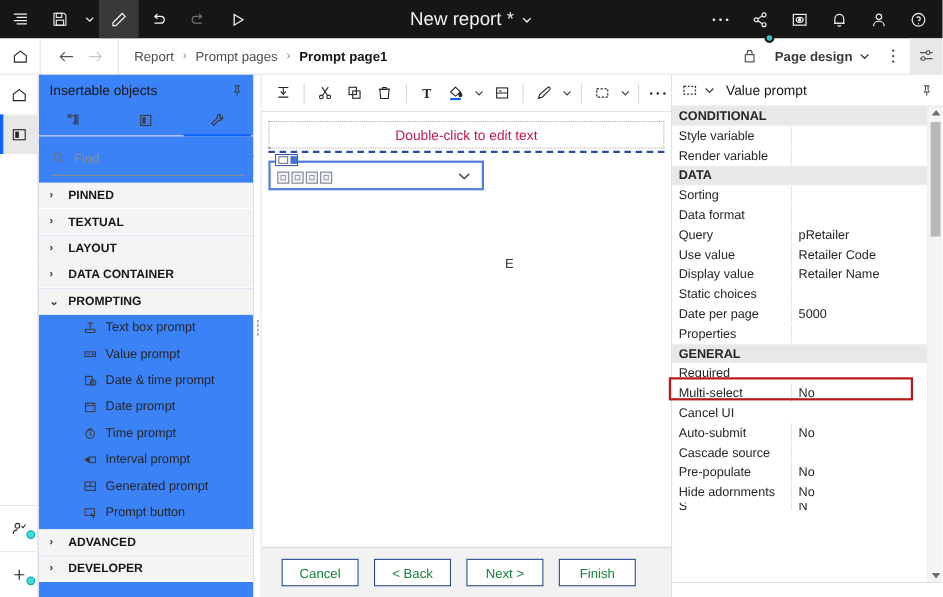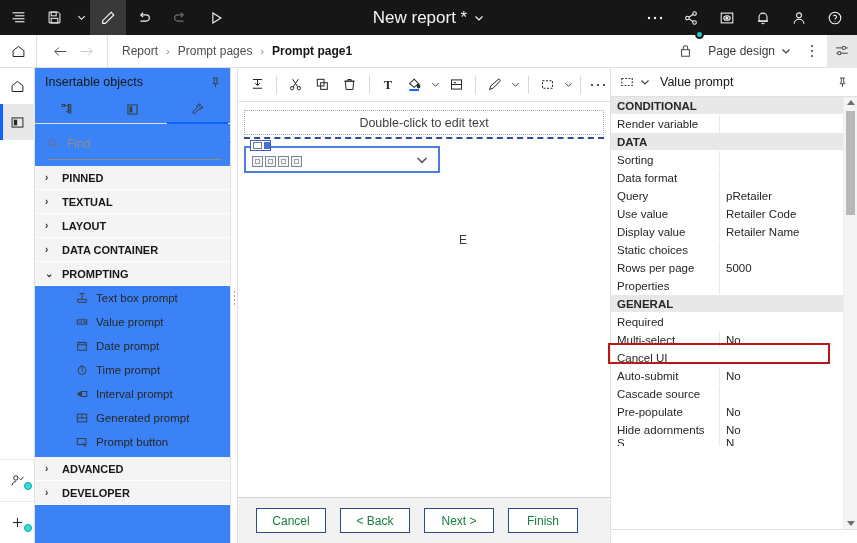--- a/index.html
+++ b/index.html
@@ -44,21 +44,21 @@
     width: 37px; height: 33px; display: flex; align-items: center; justify-content: center;
     border-right: 1px solid #e0e0e0; color: #262626;
   }
   .nav-arrows { display: flex; align-items: center; padding: 0 8px 0 10px; border-right: 1px solid #e0e0e0; height: 33px; }
   .nav-arrow { width: 26px; height: 33px; display: flex; align-items: center; justify-content: center; color: #525252; cursor: pointer; font-size: 15px; }
   .nav-arrow.dim { color: #c6c6c6; cursor: default; }
   .crumbs { display: flex; align-items: center; padding-left: 14px; gap: 8px; font-size: 12px; color: #4d4d4d; }
   .crumb { cursor: pointer; }
   .crumb.current { color: #161616; font-weight: bold; cursor: default; }
   .crumb-sep { color: #8d8d8d; font-size: 11px; }
-  .crumb-right { margin-left: auto; display: flex; align-items: center; height: 33px; }
+  .crumb-right { margin-left: auto; display: flex; align-items: center; height: 33px; font-weight: bold; }
   .cr-icon { width: 30px; height: 33px; display: flex; align-items: center; justify-content: center; color: #4d4d4d; cursor: pointer; }
   .pagedesign { display: flex; align-items: center; gap: 6px; font-size: 12px; color: #393939; padding: 0 6px 0 8px; cursor: pointer; }
   .cr-sq { width: 30px; height: 33px; display:flex; align-items:center; justify-content:center; color:#4d4d4d; cursor:pointer;}
   .cr-sq.active { background: #e8e8e8; }
 
   
   .body { flex: 1; display: flex; min-height: 0; position: relative; }
 
   
   .rail {
@@ -139,21 +139,21 @@
     width: 30px; height: 30px; display: flex; align-items: center; justify-content: center;
     color: #262626; cursor: pointer;
   }
   .ct-cv { width: 16px; height: 30px; display:flex; align-items:center; justify-content:center; color:#393939; cursor:pointer; }
   .ct-sep { width: 1px; height: 18px; background: #d8d8d8; margin: 0 5px; }
   .ct-more { width: 26px; height:30px; display:flex; align-items:center; justify-content:center; color:#262626; cursor:pointer; font-size:15px; letter-spacing:1px;}
 
   .canvas { flex: 1; background: #ffffff; padding: 8px 4px 0 4px; position: relative; overflow: hidden; }
   .textbox-row {
     border: 1px dotted #a8a8a8; height: 25px; display: flex; align-items: center;
-    justify-content: center; font-size: 12.5px; color: #404040; background: #ffffff;
+    justify-content: center; font-size: 12.5px; color: #be185d; background: #ffffff;
     margin: 0 2px;
   }
   .dash-sep { border-top: 2px dashed #2b4c9b; margin: 2px 2px 0 2px; }
   .prompt-wrap { position: relative; margin-top: 7px; padding-left: 2px; }
   .prompt-box {
     width: 196px; height: 27px; border: 2px solid #4f7ddb; background: #ffffff;
     display: flex; align-items: center; position: relative;
   }
   .prompt-glyphs { display: flex; gap: 2px; padding-left: 6px; margin-top: 3px; }
   .gbox {
@@ -496,20 +496,30 @@
                 <rect x="1.5" y="4.5" width="11" height="5"></rect>
                 <line x1="4" y1="7" x2="7" y2="7"></line>
                 <rect x="9" y="6" width="2" height="2" fill="currentColor" stroke="none"></rect>
               </svg>
           </span>
           <span>Value prompt</span>
         </div>
         <div class="item">
           <span class="ic">
             <svg width="12" height="12" viewBox="0 0 14 14" fill="none" stroke="currentColor" stroke-width="1.1">
+                <path d="M2 2.5h7v9H2z"></path>
+                <circle cx="10" cy="9" r="3"></circle>
+                <path d="M10 7.4V9l1 .8"></path>
+              </svg>
+          </span>
+          <span>Date &amp; time prompt</span>
+        </div>
+        <div class="item">
+          <span class="ic">
+            <svg width="12" height="12" viewBox="0 0 14 14" fill="none" stroke="currentColor" stroke-width="1.1">
                 <rect x="2" y="3" width="10" height="9"></rect>
                 <line x1="2" y1="5.6" x2="12" y2="5.6"></line>
                 <line x1="4.5" y1="2" x2="4.5" y2="4"></line>
                 <line x1="9.5" y1="2" x2="9.5" y2="4"></line>
               </svg>
           </span>
           <span>Date prompt</span>
         </div>
         <div class="item">
           <span class="ic">
@@ -708,20 +718,24 @@
       </div>
 
       <div class="rp-body">
         <div class="rp-rows">
 
           <div class="prow sec">
             <span class="pk">CONDITIONAL</span>
             <span class="pv"></span>
           </div>
           <div class="prow">
+            <span class="pk">Style variable</span>
+            <span class="pv"></span>
+          </div>
+          <div class="prow">
             <span class="pk">Render variable</span>
             <span class="pv"></span>
           </div>
 
           <div class="prow sec">
             <span class="pk">DATA</span>
             <span class="pv"></span>
           </div>
           <div class="prow">
             <span class="pk">Sorting</span>
@@ -741,21 +755,21 @@
           </div>
           <div class="prow">
             <span class="pk">Display value</span>
             <span class="pv">Retailer Name</span>
           </div>
           <div class="prow">
             <span class="pk">Static choices</span>
             <span class="pv"></span>
           </div>
           <div class="prow highlight">
-            <span class="pk">Rows per page</span>
+            <span class="pk">Date per page</span>
             <span class="pv">5000</span>
           </div>
           <div class="prow">
             <span class="pk">Properties</span>
             <span class="pv"></span>
           </div>
 
           <div class="prow sec">
             <span class="pk">GENERAL</span>
             <span class="pv"></span>

